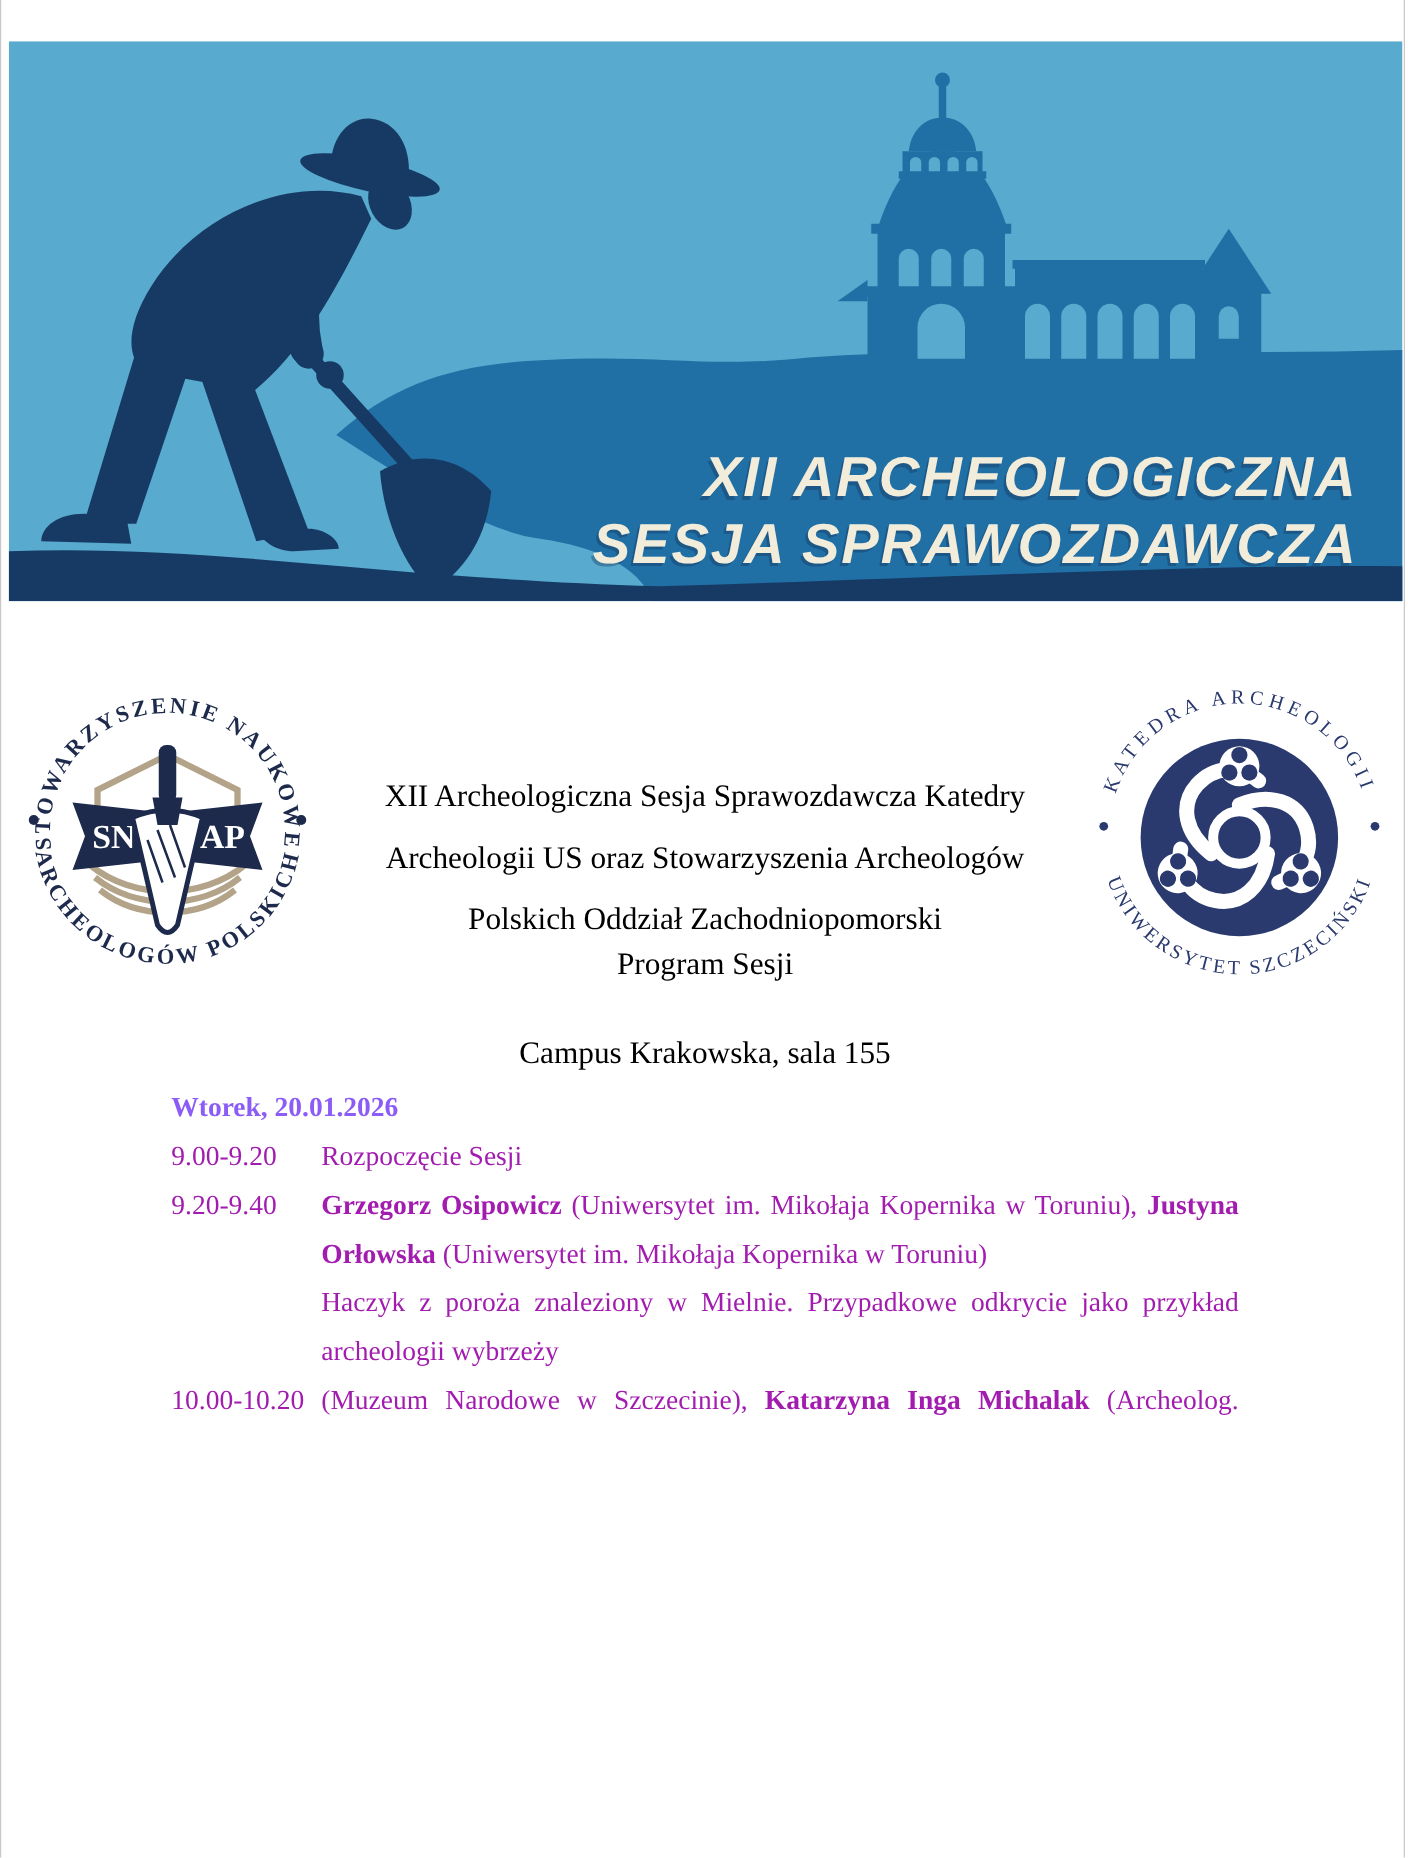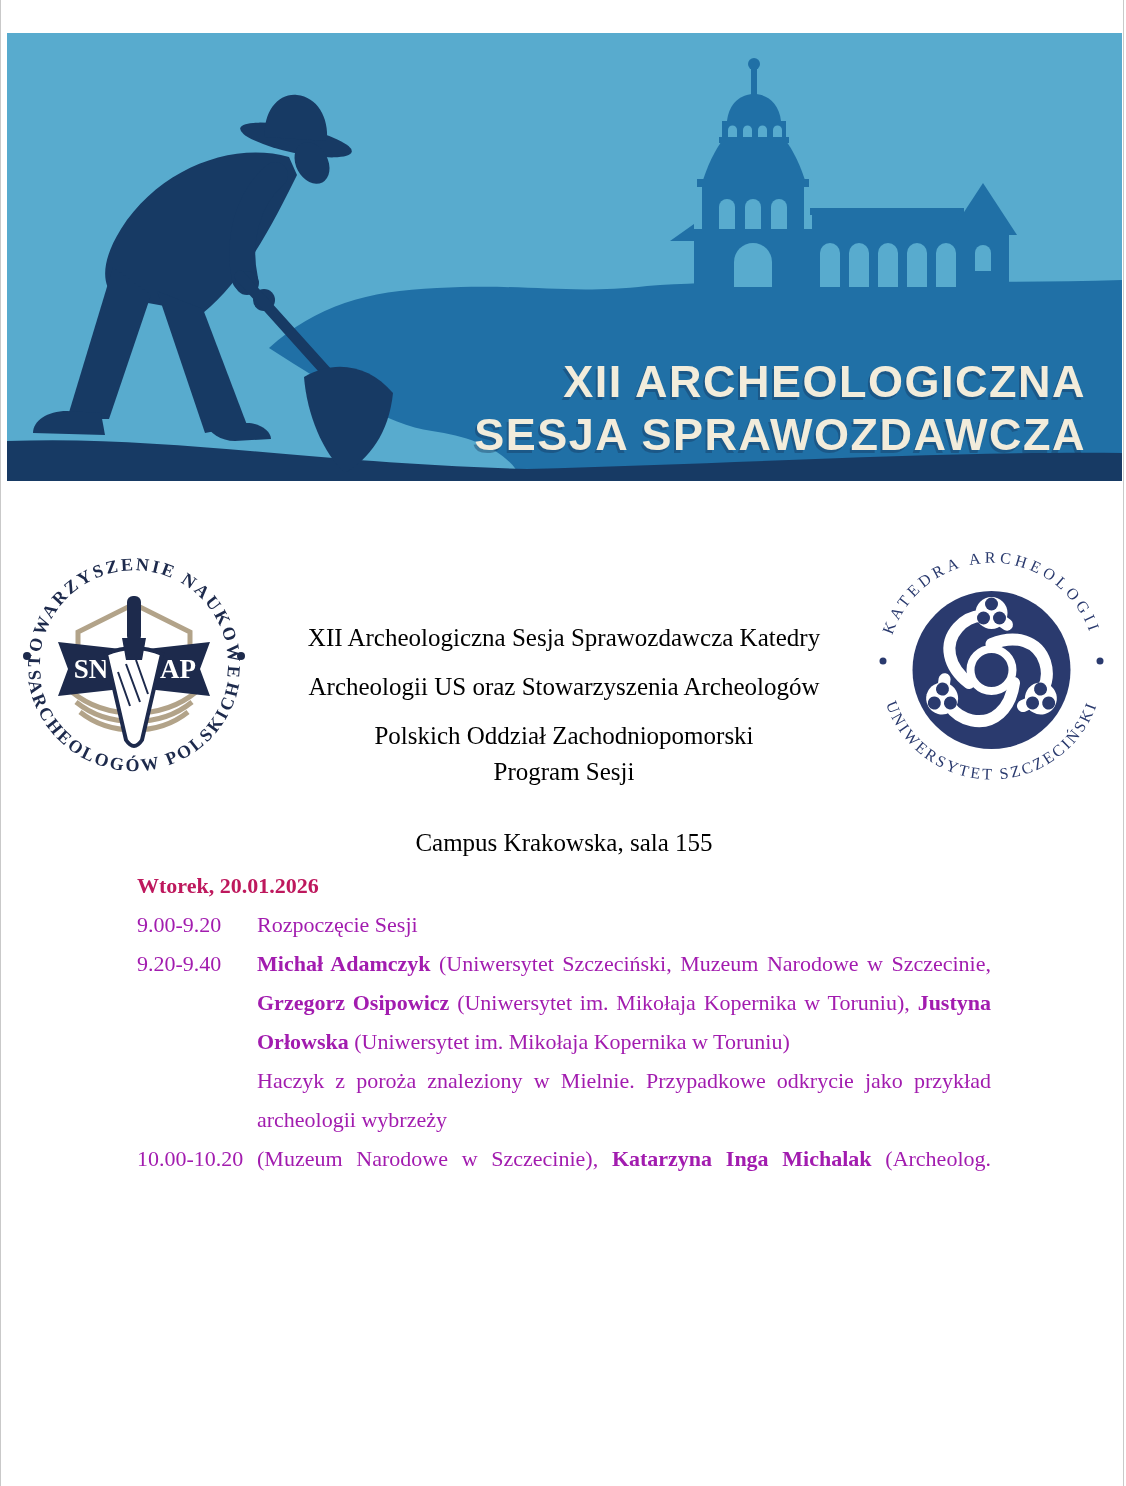--- a/index.html
+++ b/index.html
@@ -5,21 +5,21 @@
   html,body{margin:0;padding:0;}
   body{
     width:1126px;height:1486px;position:relative;background:#ffffff;
     font-family:"Liberation Serif","DejaVu Serif",serif;color:#111;overflow:hidden;
   }
   .page-edge{position:absolute;top:0;bottom:0;width:1px;background:#c9c9c9;}
   #edge-left{left:0;}
   #edge-right{left:1123px;}
 
   
-  #banner{position:absolute;left:7px;top:33px;width:1115px;height:448px;}
+  #banner{position:absolute;left:7px;top:33px;width:1115px;height:448px;font-style:italic;}
   #banner svg{display:block;}
   .banner-title{
     position:absolute;right:36px;top:322px;text-align:right;
     font-family:"Liberation Sans","DejaVu Sans",sans-serif;font-weight:700;
     font-size:45px;line-height:53px;letter-spacing:1.5px;color:#f2ecdb;
     text-shadow:-2px 3px 0 rgba(21,49,86,.38);
   }
 
   
   .logo{position:absolute;}
@@ -32,21 +32,21 @@
     position:absolute;left:137px;width:854px;text-align:center;
     font-weight:400;font-size:25px;line-height:49px;color:#000;
   }
   #heading{top:613px;}
   #program{top:747px;}
   #venue{top:818px;}
 
   
   #day{
     position:absolute;left:137px;top:866px;width:854px;
-    font-weight:700;font-size:22px;line-height:39px;color:#be185d;
+    font-weight:700;font-size:22px;line-height:39px;color:#8b5cf6;
   }
   #schedule{
     position:absolute;left:137px;top:905px;width:854px;
     font-size:22px;line-height:39px;color:#a21caf;
   }
   .entry{display:flex;align-items:flex-start;}
   .time{flex:0 0 120px;width:120px;}
   .content{flex:1;min-width:0;}
   .line{line-height:39px;}
   .just{text-align:justify;text-align-last:justify;}
@@ -234,21 +234,20 @@
 <div id="schedule">
     <div class="entry">
       <div class="time">9.00-9.20</div>
       <div class="content">
         <div class="line"><span>Rozpoczęcie Sesji</span></div>
       </div>
     </div>
     <div class="entry">
       <div class="time">9.20-9.40</div>
       <div class="content">
-        <div class="line just"><span class="b">Michał Adamczyk</span><span> (Uniwersytet Szczeciński, Muzeum Narodowe w Szczecinie,</span></div>
         <div class="line just"><span class="b">Grzegorz Osipowicz</span><span> (Uniwersytet im. Mikołaja Kopernika w Toruniu), </span><span class="b">Justyna</span></div>
         <div class="line"><span class="b">Orłowska</span><span> (Uniwersytet im. Mikołaja Kopernika w Toruniu)</span></div>
         <div class="line just"><span>Haczyk z poroża znaleziony w Mielnie. Przypadkowe odkrycie jako przykład</span></div>
         <div class="line"><span>archeologii wybrzeży</span></div>
       </div>
     </div>
     <div class="entry">
       <div class="time">10.00-10.20</div>
       <div class="content">
         <div class="line just"><span>(Muzeum Narodowe w Szczecinie), </span><span class="b">Katarzyna Inga Michalak</span><span> (Archeolog.</span></div>

